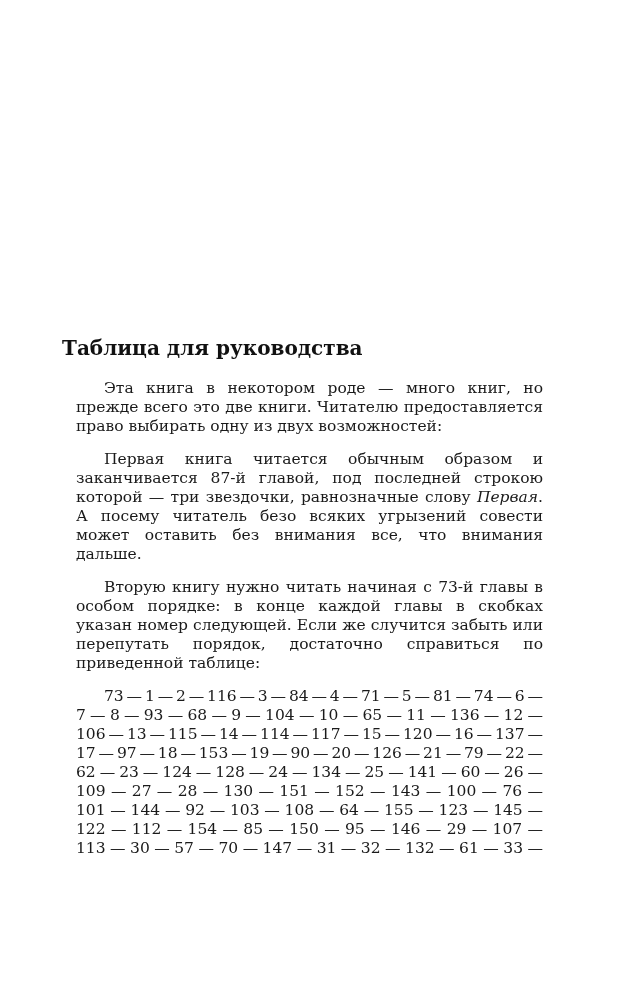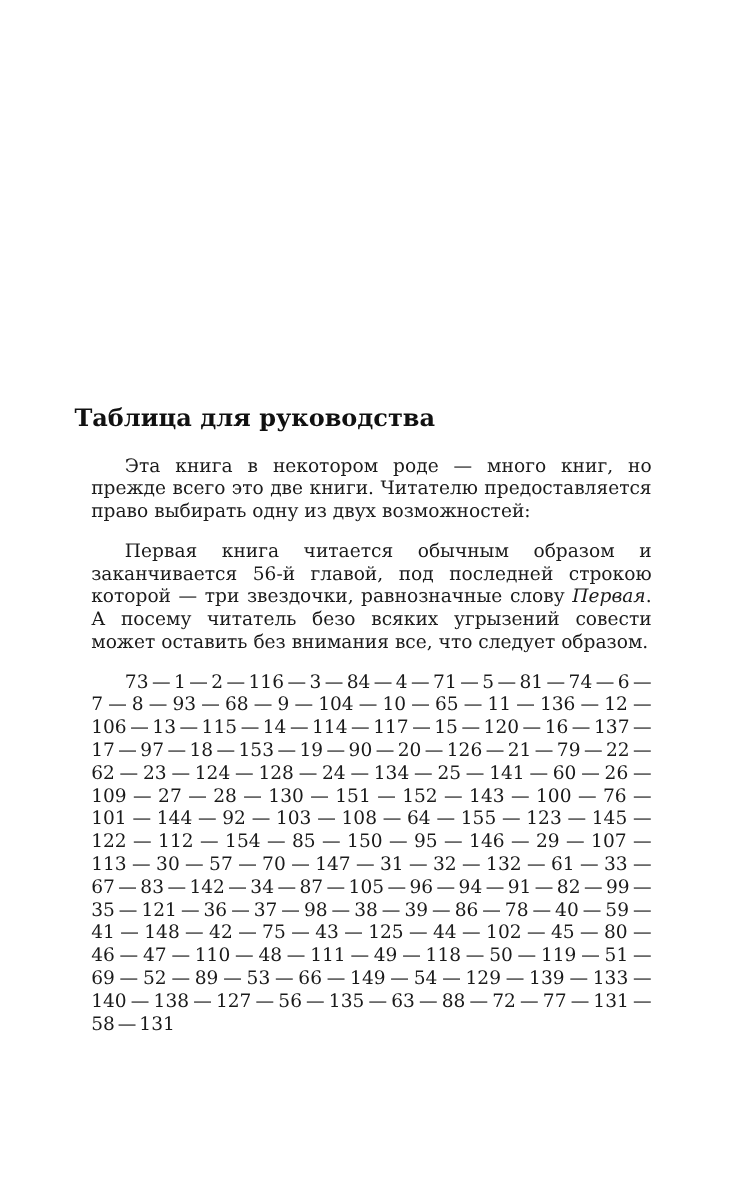--- a/index.html
+++ b/index.html
@@ -48,21 +48,22 @@
 
 <div class="page">
   <div class="content">
 
     <h1 class="chapter-heading">Таблица для руководства</h1>
 
     <div class="body-text">
 
       <p>Эта книга в некотором роде — много книг, но прежде всего это две книги. Читателю предоставляется право выбирать одну из двух возможностей:</p>
 
-      <p><span>Первая книга читается обычным образом и заканчивается 56-й главой, под последней строкою которой — три звездочки, равнозначные слову </span><em class="end-word">Первая</em><span>. А посему читатель безо всяких угрызений совести может оставить без внимания все, что следует образом.</span></p>
+      <p><span>Первая книга читается обычным образом и заканчивается 87-й главой, под последней строкою которой — три звездочки, равнозначные слову </span><em class="end-word">Первая</em><span>. А посему читатель безо всяких угрызений совести может оставить без внимания все, что внимания дальше.</span></p>
 
+      <p>Вторую книгу нужно читать начиная с 73-й главы в особом порядке: в конце каждой главы в скобках указан номер следующей. Если же случится забыть или перепутать порядок, достаточно справиться по приведенной таблице:</p>
 
       <p class="sequence">73&nbsp;— 1&nbsp;— 2&nbsp;— 116&nbsp;— 3&nbsp;— 84&nbsp;— 4&nbsp;— 71&nbsp;— 5&nbsp;— 81&nbsp;— 74&nbsp;— 6&nbsp;— 7&nbsp;— 8&nbsp;— 93&nbsp;— 68&nbsp;— 9&nbsp;— 104&nbsp;— 10&nbsp;— 65&nbsp;— 11&nbsp;— 136&nbsp;— 12&nbsp;— 106&nbsp;— 13&nbsp;— 115&nbsp;— 14&nbsp;— 114&nbsp;— 117&nbsp;— 15&nbsp;— 120&nbsp;— 16&nbsp;— 137&nbsp;— 17&nbsp;— 97&nbsp;— 18&nbsp;— 153&nbsp;— 19&nbsp;— 90&nbsp;— 20&nbsp;— 126&nbsp;— 21&nbsp;— 79&nbsp;— 22&nbsp;— 62&nbsp;— 23&nbsp;— 124&nbsp;— 128&nbsp;— 24&nbsp;— 134&nbsp;— 25&nbsp;— 141&nbsp;— 60&nbsp;— 26&nbsp;— 109&nbsp;— 27&nbsp;— 28&nbsp;— 130&nbsp;— 151&nbsp;— 152&nbsp;— 143&nbsp;— 100&nbsp;— 76&nbsp;— 101&nbsp;— 144&nbsp;— 92&nbsp;— 103&nbsp;— 108&nbsp;— 64&nbsp;— 155&nbsp;— 123&nbsp;— 145&nbsp;— 122&nbsp;— 112&nbsp;— 154&nbsp;— 85&nbsp;— 150&nbsp;— 95&nbsp;— 146&nbsp;— 29&nbsp;— 107&nbsp;— 113&nbsp;— 30&nbsp;— 57&nbsp;— 70&nbsp;— 147&nbsp;— 31&nbsp;— 32&nbsp;— 132&nbsp;— 61&nbsp;— 33&nbsp;— 67&nbsp;— 83&nbsp;— 142&nbsp;— 34&nbsp;— 87&nbsp;— 105&nbsp;— 96&nbsp;— 94&nbsp;— 91&nbsp;— 82&nbsp;— 99&nbsp;— 35&nbsp;— 121&nbsp;— 36&nbsp;— 37&nbsp;— 98&nbsp;— 38&nbsp;— 39&nbsp;— 86&nbsp;— 78&nbsp;— 40&nbsp;— 59&nbsp;— 41&nbsp;— 148&nbsp;— 42&nbsp;— 75&nbsp;— 43&nbsp;— 125&nbsp;— 44&nbsp;— 102&nbsp;— 45&nbsp;— 80&nbsp;— 46&nbsp;— 47&nbsp;— 110&nbsp;— 48&nbsp;— 111&nbsp;— 49&nbsp;— 118&nbsp;— 50&nbsp;— 119&nbsp;— 51&nbsp;— 69&nbsp;— 52&nbsp;— 89&nbsp;— 53&nbsp;— 66&nbsp;— 149&nbsp;— 54&nbsp;— 129&nbsp;— 139&nbsp;— 133&nbsp;— 140&nbsp;— 138&nbsp;— 127&nbsp;— 56&nbsp;— 135&nbsp;— 63&nbsp;— 88&nbsp;— 72&nbsp;— 77&nbsp;— 131&nbsp;— 58&nbsp;— 131</p>
 
 
     </div>
   </div>
 </div>
 
 </body></html>

